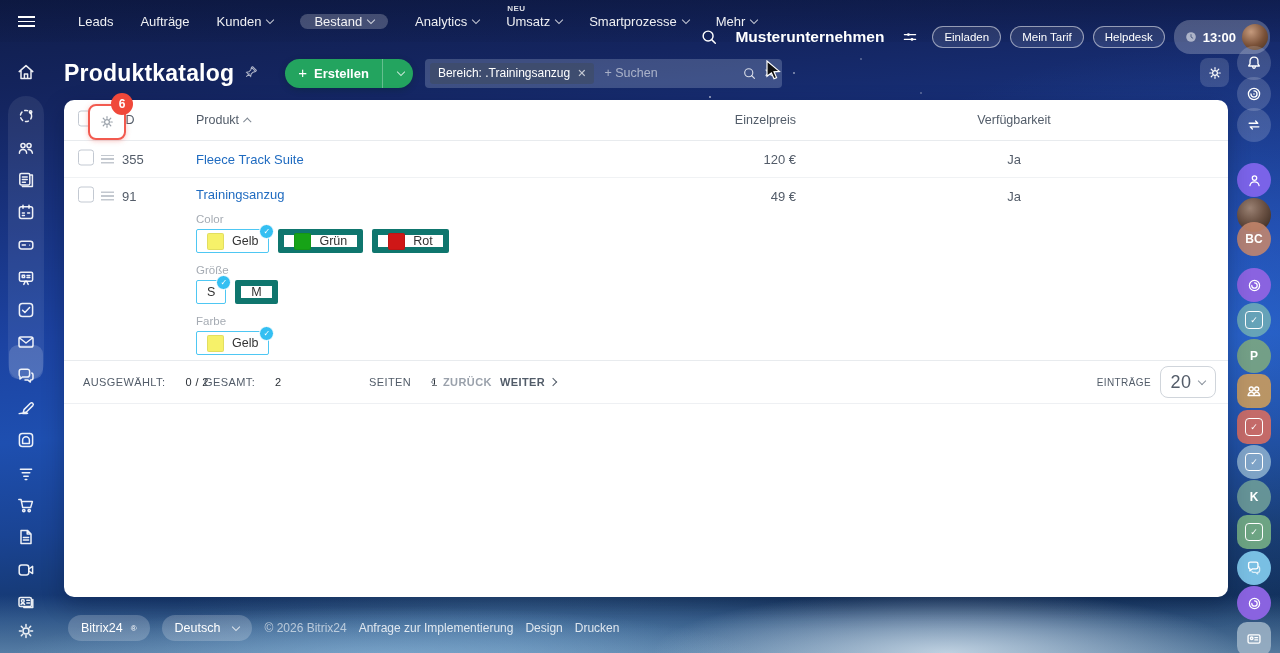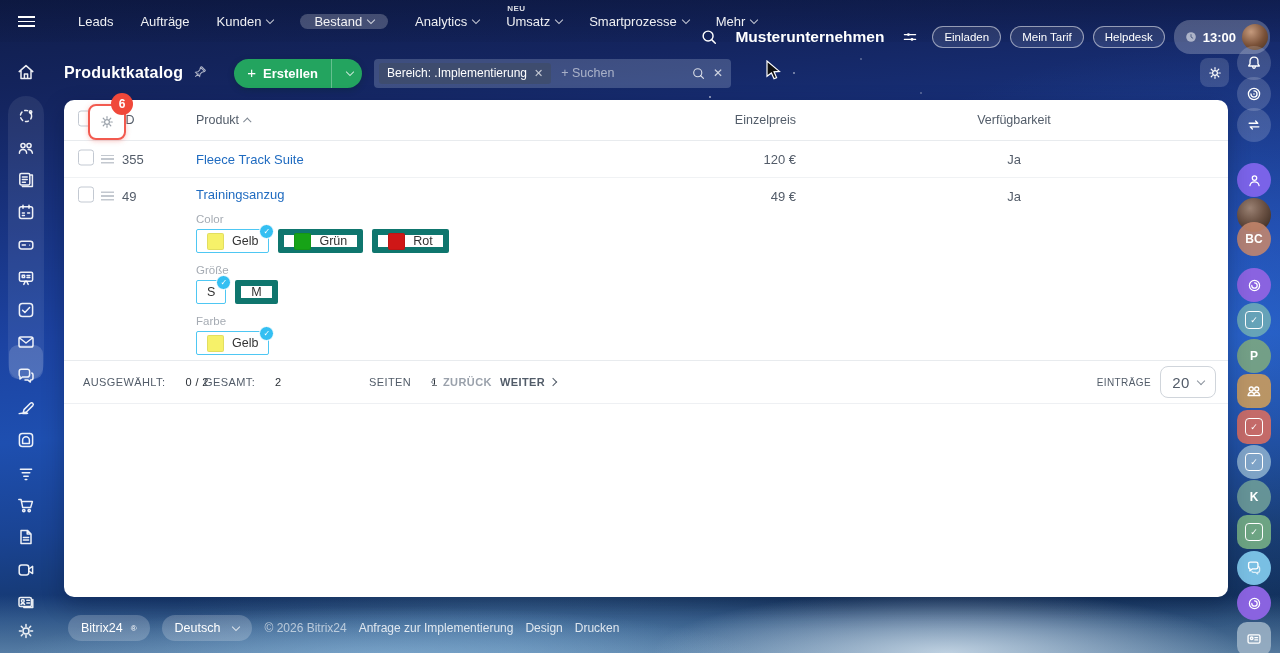--- a/index.html
+++ b/index.html
@@ -48,21 +48,21 @@
   .right-rail{position:absolute;top:0;right:0;width:52px;height:653px;}
   .rr-item{position:absolute;left:9px;width:34px;height:34px;border-radius:50%;display:flex;align-items:center;
     justify-content:center;cursor:pointer;font-size:12px;font-weight:700;color:#fff;}
   .rr-btn{background:rgba(255,255,255,0.17);}
   .rr-item svg{stroke:#fff;fill:none;stroke-width:1.5;stroke-linecap:round;stroke-linejoin:round;}
   .gl-check{width:16px;height:16px;border:1.6px solid #fff;border-radius:4px;display:flex;align-items:center;
     justify-content:center;font-size:9px;font-weight:700;color:#fff;}
 
   
   .page-header{position:absolute;left:64px;top:56px;height:34px;display:flex;align-items:center;}
-  .page-title{font-size:16px;font-weight:700;color:#fff;letter-spacing:.2px;}
+  .page-title{font-size:23px;font-weight:700;color:#fff;letter-spacing:.2px;}
   .pin{margin-left:10px;opacity:.65;cursor:pointer;}
   .btn-create{display:flex;align-items:center;margin-left:26px;height:29px;background:#23a45f;border-radius:15px;
     overflow:hidden;cursor:pointer;box-shadow:0 2px 6px rgba(0,40,20,0.25);}
   .btn-create .main{display:flex;align-items:center;gap:7px;padding:0 13px;font-size:13px;font-weight:700;color:#fff;}
   .btn-create .plus{font-size:15px;font-weight:400;margin-top:-1px;}
   .btn-create .drop{width:30px;height:29px;display:flex;align-items:center;justify-content:center;border-left:1px solid rgba(255,255,255,0.3);}
   .filterbar{display:flex;align-items:center;margin-left:12px;width:344px;height:29px;border-radius:4px;
     background:rgba(215,228,248,0.22);padding:0 8px 0 5px;}
   .fchip{display:flex;align-items:center;gap:7px;background:rgba(62,74,94,0.55);border-radius:3px;height:21px;
     padding:0 8px;font-size:12px;color:#fff;cursor:pointer;white-space:nowrap;}
@@ -118,21 +118,21 @@
   .pagerow{position:relative;height:42px;border-bottom:1px solid #eef0f3;font-size:11px;color:#525c69;letter-spacing:.4px;}
   .pagerow .it{position:absolute;top:50%;transform:translateY(-50%);white-space:nowrap;}
   .pagerow b{color:#2a2f36;font-weight:400;margin-left:20px;}
   .pg-btn{cursor:pointer;display:flex;align-items:center;gap:5px;font-weight:600;}
   .pchev{display:inline-block;width:5px;height:5px;border-left:1.6px solid #9aa1ab;border-bottom:1.6px solid #9aa1ab;}
   .pchev.l{transform:rotate(45deg);}
   .pchev.r{transform:rotate(-135deg);}
   .entries{position:absolute;right:12px;top:50%;transform:translateY(-50%);display:flex;align-items:center;gap:9px;}
   .entries .lbl{font-size:10px;color:#525c69;letter-spacing:.4px;}
   .sel-box{display:flex;align-items:center;justify-content:center;gap:8px;width:54px;height:30px;border:1px solid #d0d5db;
-    border-radius:8px;font-size:15px;color:#535c69;cursor:pointer;background:#fff;}
+    border-radius:8px;font-size:18px;color:#535c69;cursor:pointer;background:#fff;}
   .dchev{display:inline-block;width:5px;height:5px;border-right:1.5px solid #8b939d;border-bottom:1.5px solid #8b939d;
     transform:rotate(45deg);margin-top:-3px;}
   .actrow{position:relative;height:48px;font-size:11px;letter-spacing:.5px;}
   .act{position:absolute;top:50%;transform:translateY(-50%);display:flex;align-items:center;gap:6px;color:#aeb4bc;
     font-weight:700;cursor:pointer;white-space:nowrap;}
   .act-menu{position:absolute;left:188px;top:7px;width:90px;height:34px;border:1px solid #d8dce1;border-radius:10px;
     display:flex;align-items:center;justify-content:center;gap:8px;color:#b0b6bd;font-weight:700;cursor:pointer;box-sizing:border-box;}
   .forall{position:absolute;left:300px;top:50%;transform:translateY(-50%);display:flex;align-items:center;gap:7px;
     color:#535c69;font-weight:700;cursor:pointer;}
   .cbx2{display:inline-block;width:15px;height:15px;border:1px solid #b9c0c9;border-radius:3px;background:#fff;}
@@ -429,21 +429,21 @@
       <div class="main">
         <span class="plus">+</span>
         <span>Erstellen</span>
       </div>
       <div class="drop">
           <span class="chev"></span>
         </div>
     </div>
     <div class="filterbar">
       <div class="fchip">
-        <span>Bereich: .Implementierung</span>
+        <span>Bereich: .Trainingsanzug</span>
         <span class="x">✕</span>
       </div>
       <input class="filter-input" placeholder="+ Suchen" style="">
       <div class="fsearch">
         <svg width="15" height="15" viewBox="0 0 20 20">
             <circle cx="9" cy="9" r="5.4" stroke="rgba(255,255,255,0.8)" stroke-width="1.5" fill="none"></circle>
             <path d="M13 13 L16.6 16.6" stroke="rgba(255,255,255,0.8)" stroke-width="1.5" stroke-linecap="round"></path>
           </svg>
         <span class="x">✕</span>
       </div>
@@ -478,21 +478,21 @@
       <span class="c-drag"></span>
       <span class="c-id">355</span>
       <a class="c-prod link">Fleece Track Suite</a>
       <span class="c-price">120 €</span>
       <span class="c-avail">Ja</span>
     </div>
 
     <div class="grow2">
       <span class="c-check"><span class="cbx"></span></span>
       <span class="c-drag"></span>
-      <span class="c-id" style="top:18px;">49</span>
+      <span class="c-id" style="top:18px;">91</span>
       <span class="c-price">49 €</span>
       <span class="c-avail">Ja</span>
       <div class="variants">
         <a class="link prod-link2">Trainingsanzug</a>
 
         <div class="vlabel">Color</div>
         <div class="vchips">
           <div class="chip selected">
             <span class="swatch" style="background: rgb(246, 241, 105);"></span>
             <span>Gelb</span>

